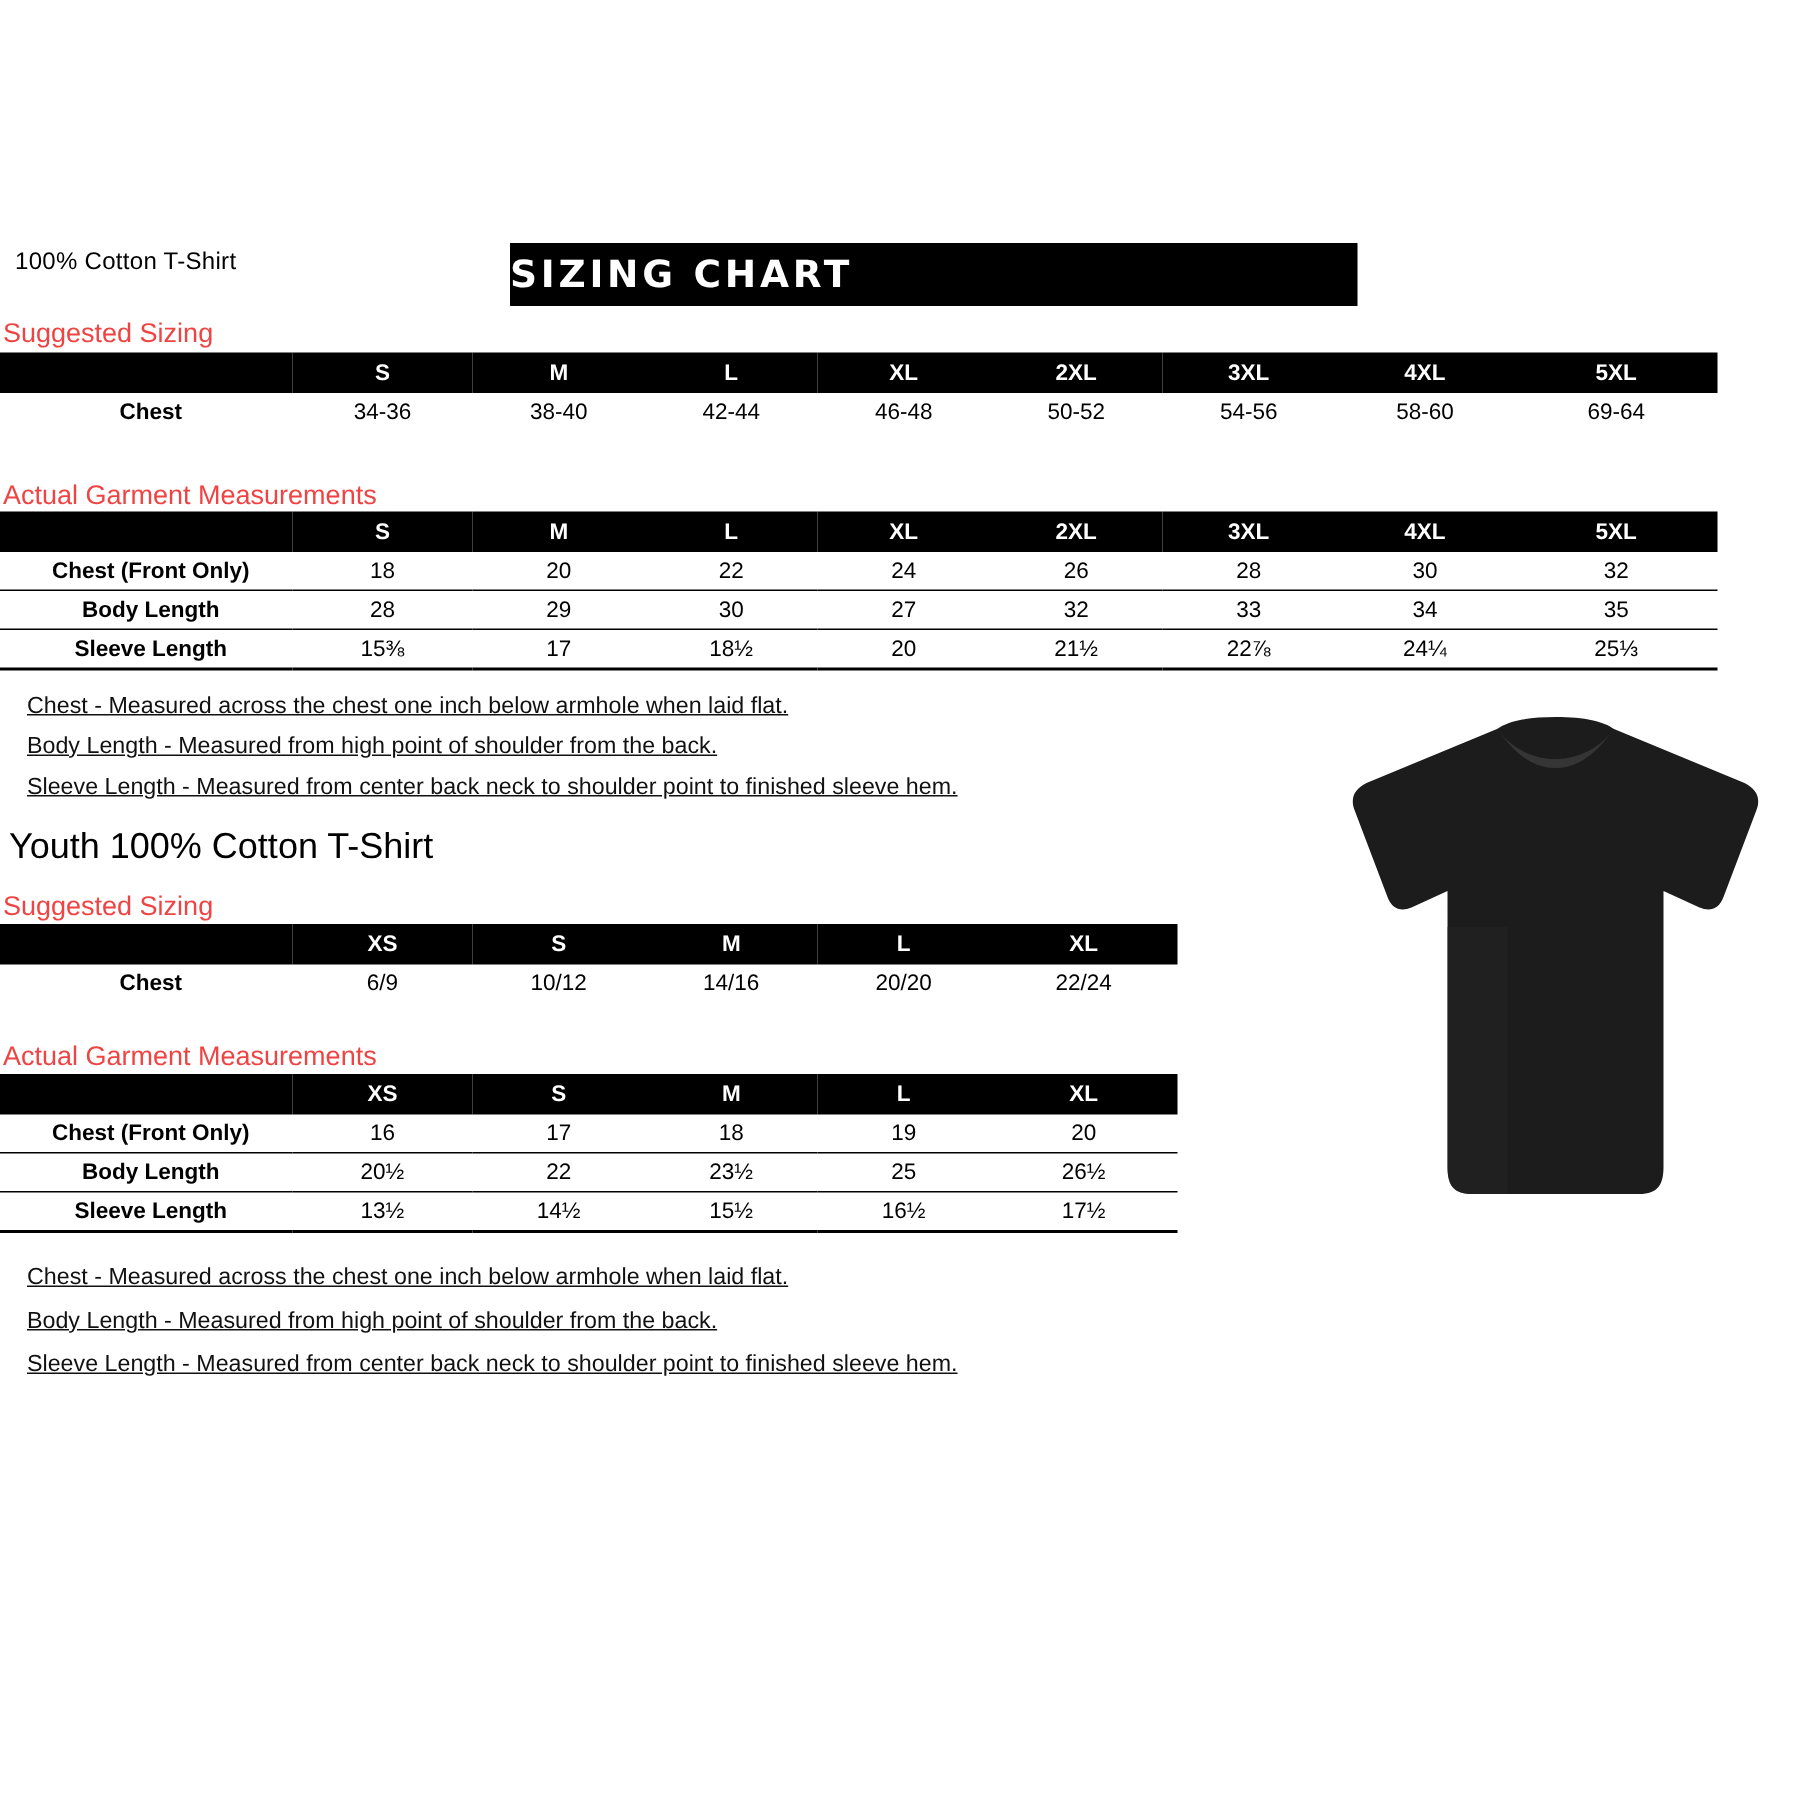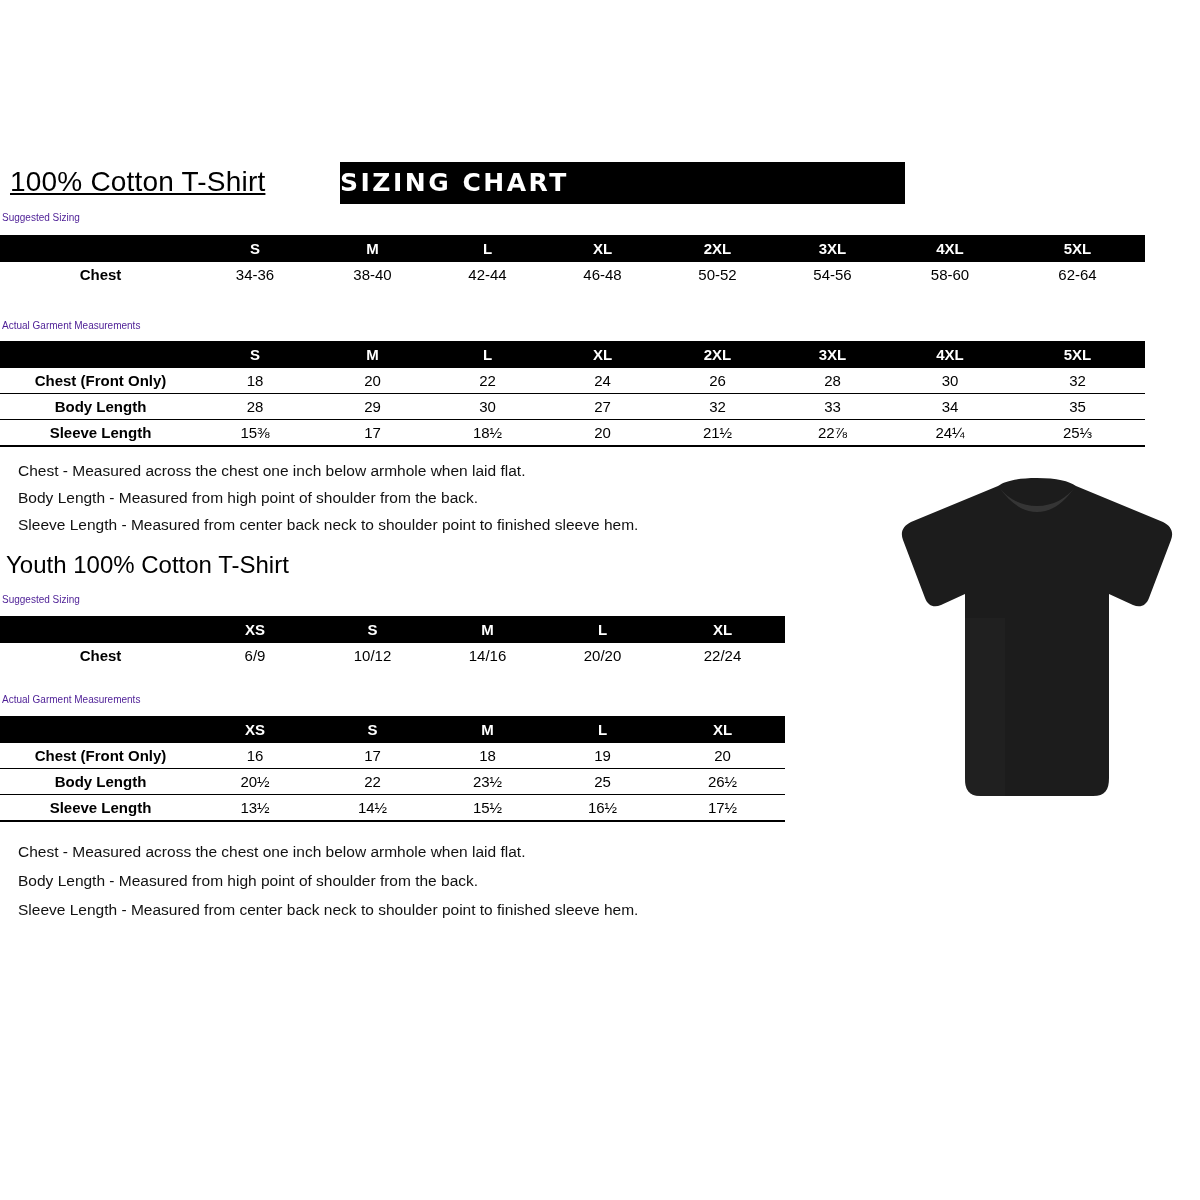--- a/index.html
+++ b/index.html
@@ -20,25 +20,24 @@
     left: 0; top: 0;
     width: 1200px;
     height: 1200px;
   }
 
   
   .adult-title {
     position: absolute;
     left: 10px;
     top: 166px;
-    font-size: 28px;
+    font-size: 16px;
     font-weight: 400;
     letter-spacing: 0.2px;
     white-space: nowrap;
-    text-decoration: underline;
   }
   .sizing-chart-bar {
     position: absolute;
     left: 340px;
     top: 162px;
     width: 565px;
     height: 42px;
     background: #000000;
   }
   .sizing-chart-bar span {
@@ -47,22 +46,22 @@
     font-size: 25px;
     font-weight: bold;
     letter-spacing: 2.5px;
     line-height: 42px;
     font-family: "DejaVu Sans", sans-serif;
   }
 
   .section-label {
     position: absolute;
     left: 2px;
-    font-size: 10px;
-    color: #4c1d95;
+    font-size: 18px;
+    color: #ef4444;
     white-space: nowrap;
   }
 
   
   table.sz {
     position: absolute;
     border-collapse: collapse;
     font-size: 15px;
   }
   table.sz th, table.sz td {
@@ -94,20 +93,21 @@
     border-bottom: 2px solid #000;
   }
 
   
   .note {
     position: absolute;
     left: 18px;
     font-size: 15.5px;
     color: #111;
     white-space: nowrap;
+    text-decoration: underline;
   }
 
   .youth-title {
     position: absolute;
     left: 6px;
     top: 551px;
     font-size: 24px;
     font-weight: 400;
     white-space: nowrap;
   }
@@ -162,21 +162,21 @@
     <tbody>
         <tr>
           <td class="rowhead">Chest</td>
           <td>34-36</td>
           <td>38-40</td>
           <td>42-44</td>
           <td>46-48</td>
           <td>50-52</td>
           <td>54-56</td>
           <td>58-60</td>
-          <td>62-64</td>
+          <td>69-64</td>
         </tr>
       </tbody>
   </table>
 
   <div class="section-label" style="top:320px;">Actual Garment Measurements</div>
 
   <table class="sz" id="adult-actual" style="left:0px; top:341px; width:1145px;">
     <colgroup>
       <col style="width:195px">
         <col style="width:120px">

